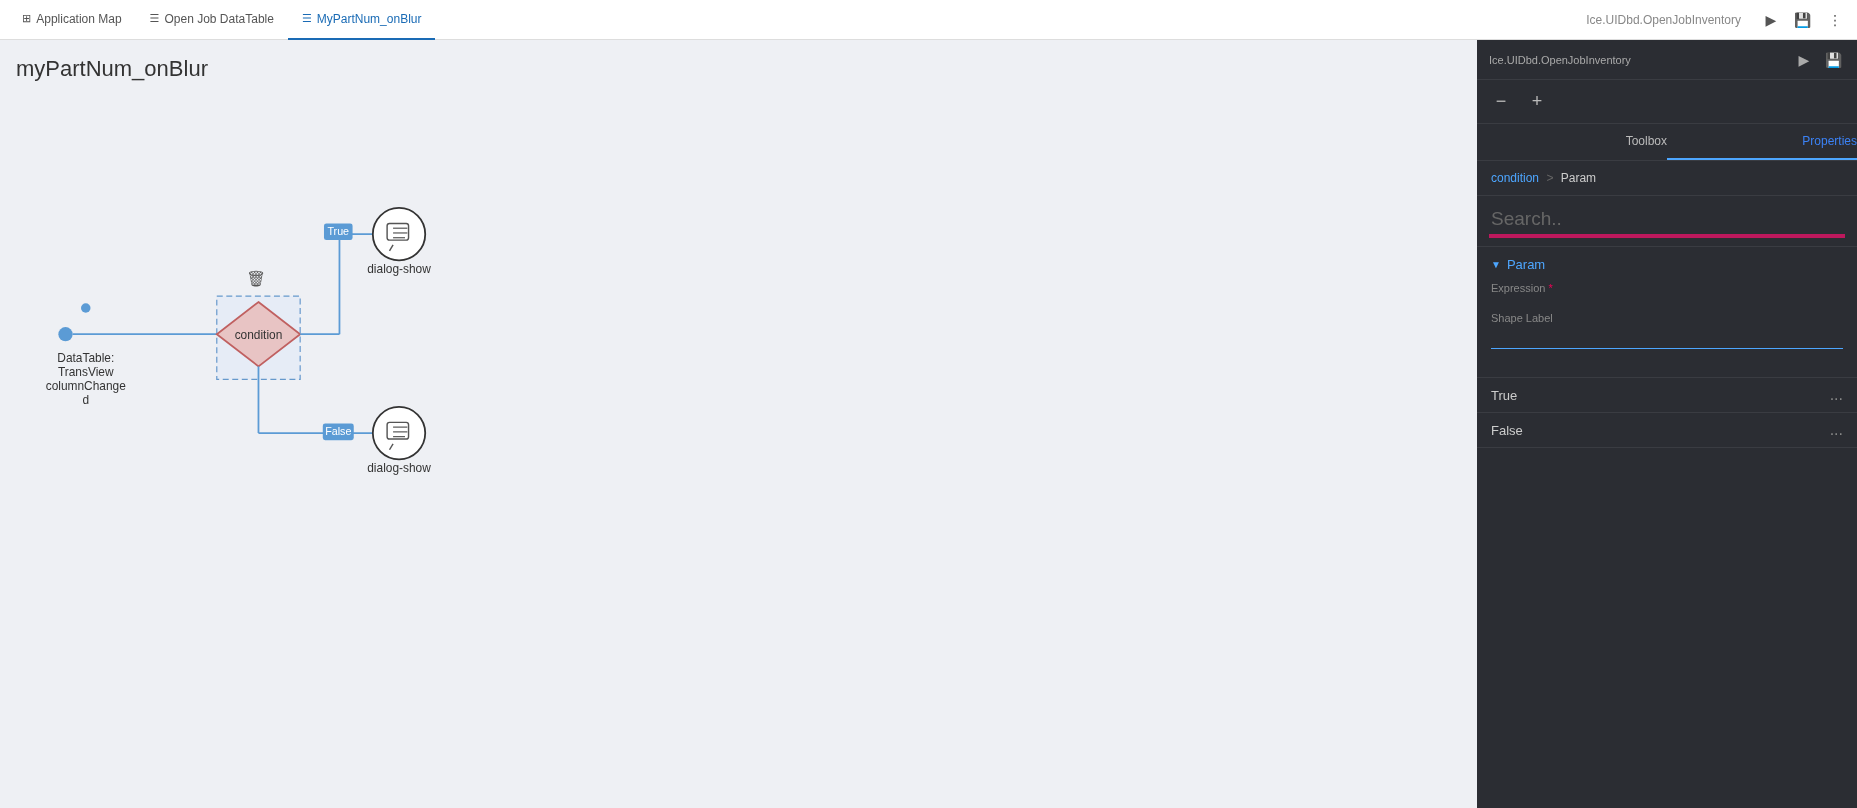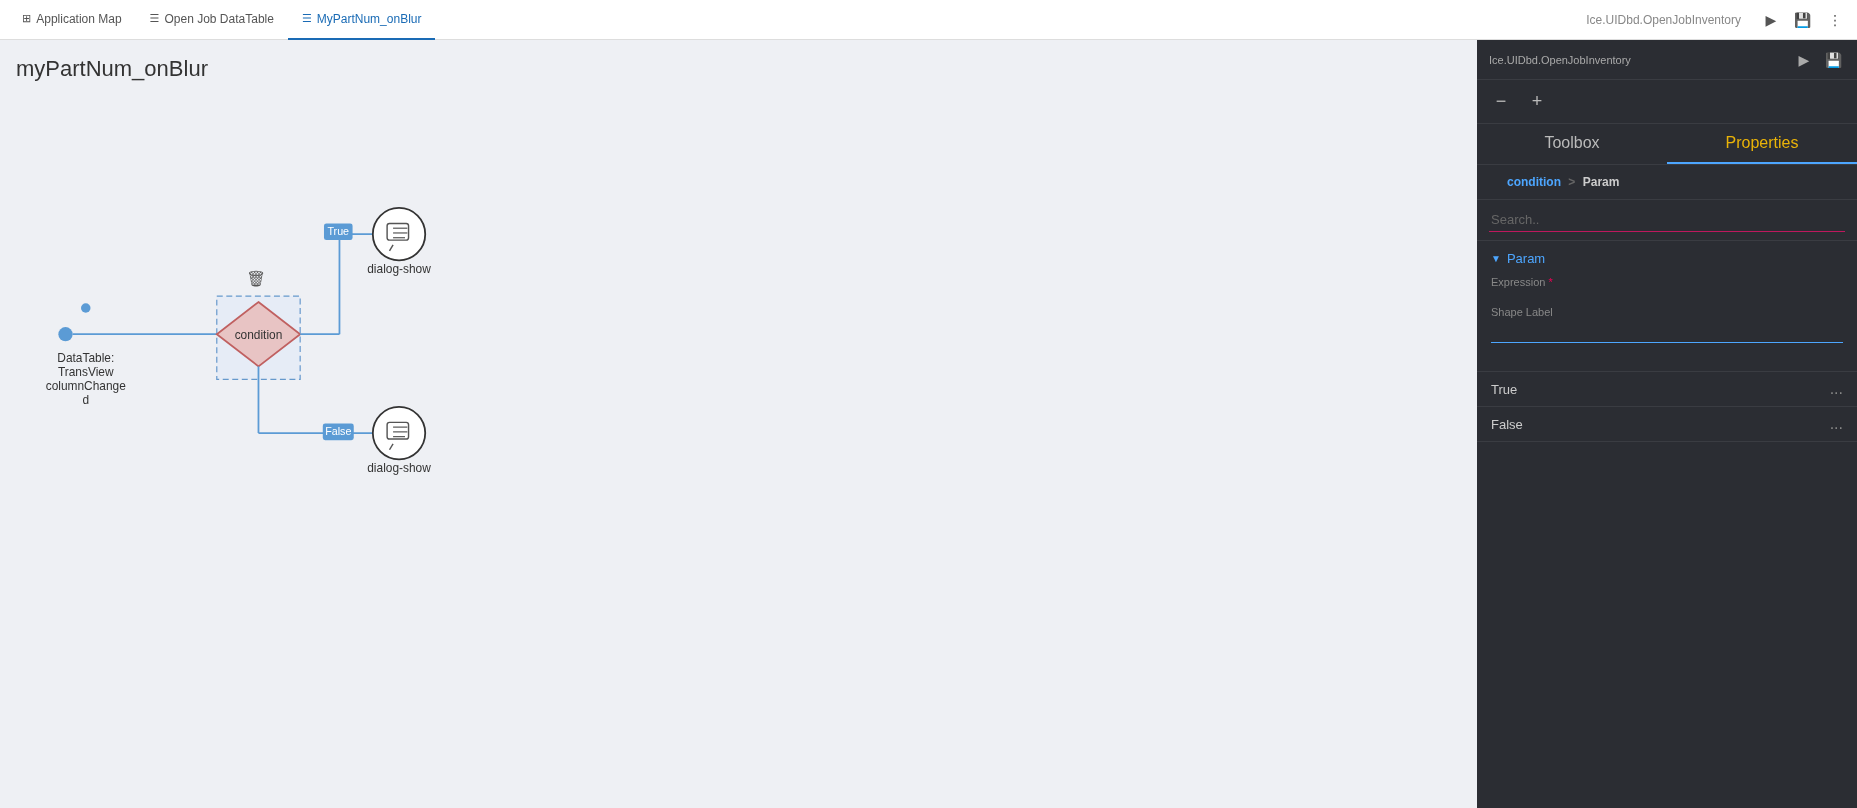--- a/index.html
+++ b/index.html
@@ -149,37 +149,36 @@
       align-items: center;
       justify-content: center;
     }
 
     .panel-tabs {
       display: flex;
       border-bottom: 1px solid #3a3c42;
     }
     .panel-tab {
       flex: 1;
-      text-align: center;
+      text-align: right;
       padding: 10px 0;
-      font-size: 16px;
+      font-size: 12px;
       cursor: pointer;
       color: #bbb;
     }
     .panel-tab.active {
-      color: #eab308;
+      color: #3b82f6;
       border-bottom: 2px solid #4da6ff;
     }
 
     .panel-breadcrumb {
-      padding: 10px 30px;
+      padding: 10px 14px;
       font-size: 12px;
       color: #888;
       border-bottom: 1px solid #3a3c42;
-      font-weight: bold;
     }
     .panel-breadcrumb .bc-link {
       color: #4da6ff;
       cursor: pointer;
     }
     .panel-breadcrumb .bc-sep {
       margin: 0 4px;
       color: #666;
     }
     .panel-breadcrumb .bc-current {
@@ -187,23 +186,23 @@
     }
 
     .panel-search {
       padding: 8px 12px;
       border-bottom: 1px solid #3a3c42;
     }
     .panel-search input {
       width: 100%;
       background: transparent;
       border: none;
-      border-bottom: 1px solid #be185d;
+      border-bottom: 4px solid #be185d;
       color: #ccc;
-      font-size: 13px;
+      font-size: 19px;
       padding: 4px 2px;
       outline: none;
     }
     .panel-search input::placeholder { color: #666; }
 
     .panel-section {
       padding: 10px 14px;
       border-bottom: 1px solid #3a3c42;
     }
     .panel-section-header {

